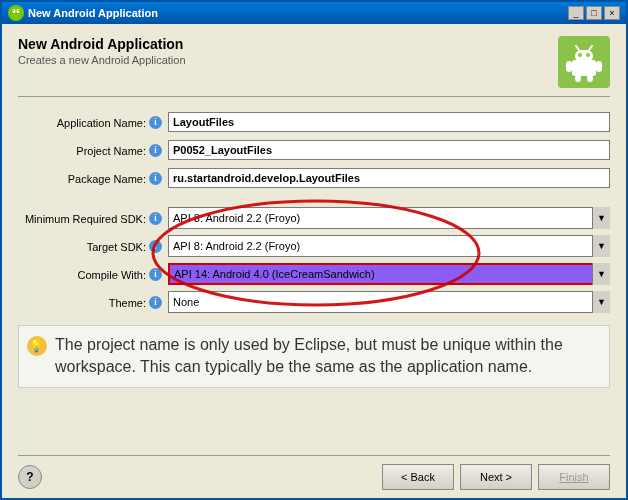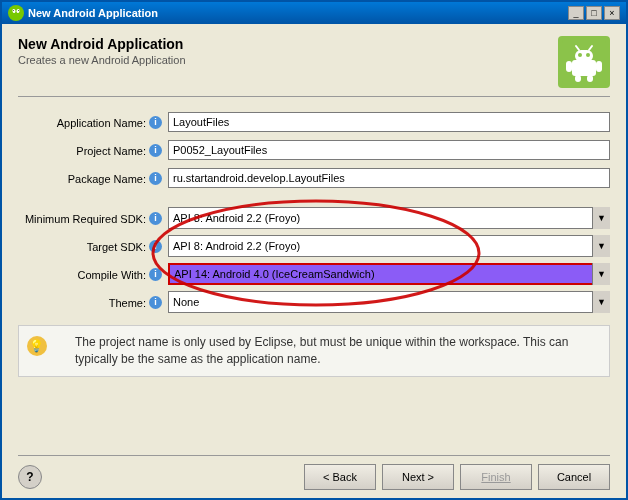--- a/index.html
+++ b/index.html
@@ -149,20 +149,21 @@
       flex-shrink: 0;
     }
 
     .form-input {
       flex: 1;
       height: 20px;
       border: 1px solid #7a7a7a;
       background: white;
       padding: 1px 4px;
       font-size: 11px;
+      font-weight: bold;
     }
 
     .select-wrapper {
       flex: 1;
       position: relative;
       display: flex;
       align-items: center;
     }
 
     .select-wrapper select {
@@ -214,24 +215,23 @@
       border-radius: 50%;
       display: flex;
       align-items: center;
       justify-content: center;
       font-size: 12px;
       flex-shrink: 0;
       margin-top: 2px;
     }
 
     .info-box-text {
-      font-size: 12px;
+      font-size: 16px;
       color: #333;
       line-height: 1.4;
-      margin-left: 20px;
     }
 
     .spacer {
       flex: 1;
     }
 
     .button-bar {
       display: flex;
       align-items: center;
       justify-content: space-between;
@@ -438,17 +438,16 @@
     </div>
 
     <div class="spacer"></div>
 
     <div class="button-bar">
       <button class="btn-help">?</button>
       <div class="btn-group">
         <button class="btn">&lt; Back</button>
         <button class="btn btn-next">Next &gt;</button>
         <button class="btn" disabled="">Finish</button>
-        <button class="btn">Cancel</button>
       </div>
     </div>
   </div>
 </div>
 
 </body></html>

